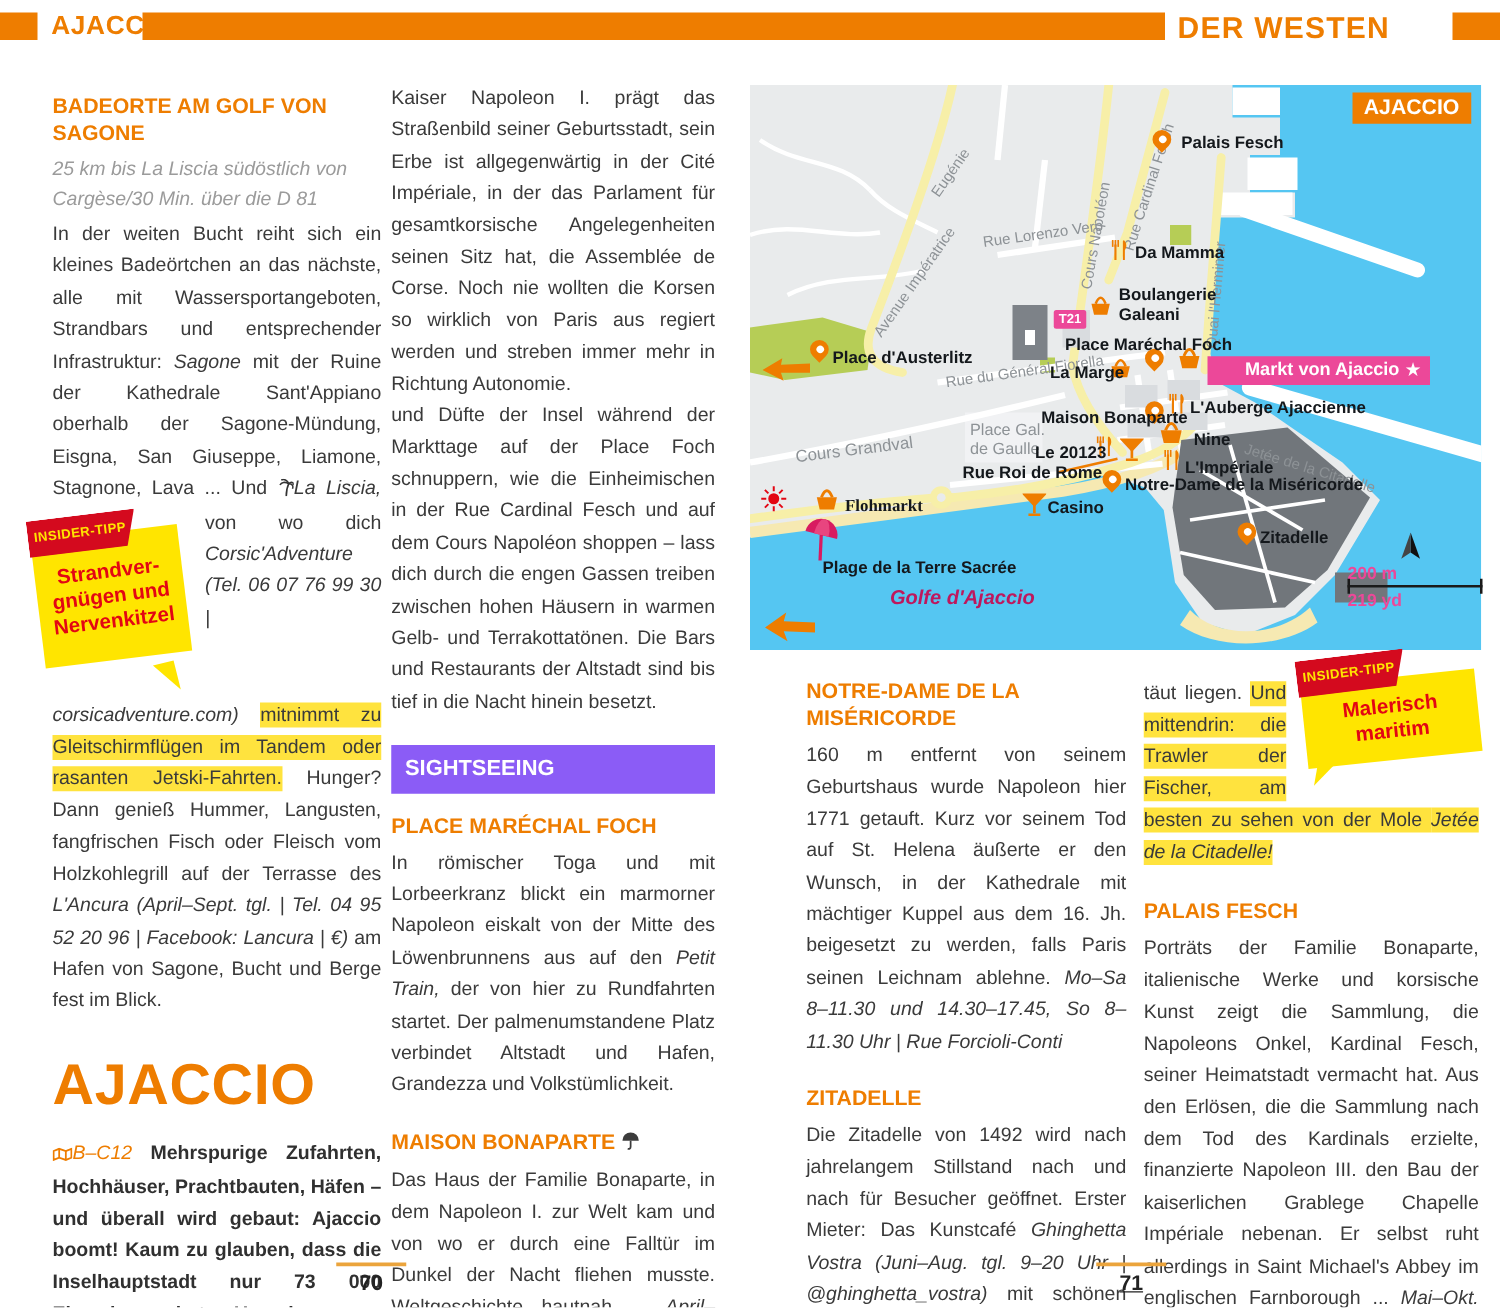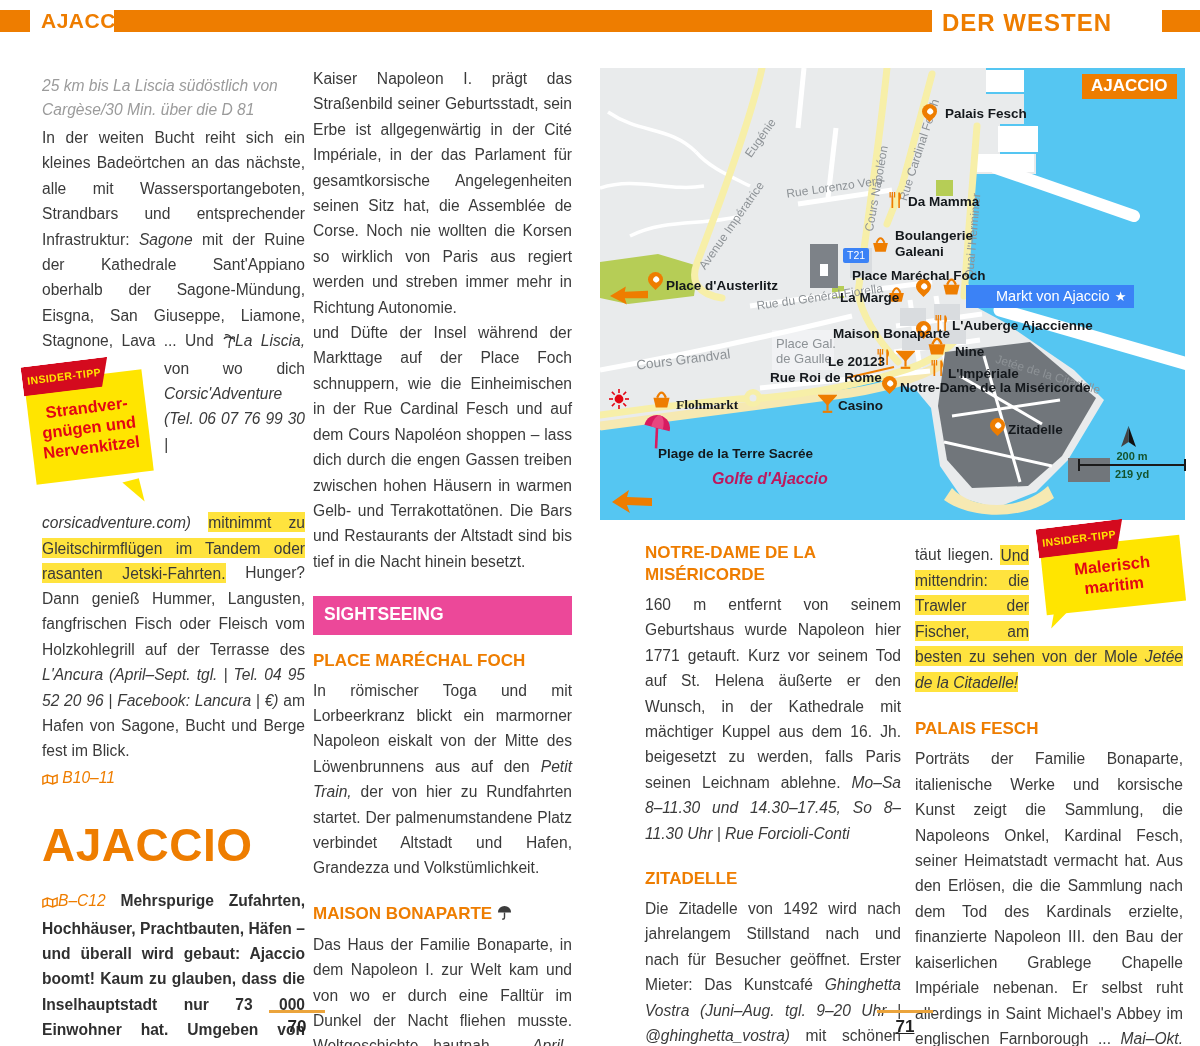--- a/index.html
+++ b/index.html
@@ -23,21 +23,21 @@
   #col4{left:915px;top:542px;width:268px;}
   .sec{color:#ee7d00;font-size:17px;line-height:22px;margin:0 0 6px;font-weight:bold;text-align:left;}
   .directions{color:#9b9b9b;font-style:italic;text-align:left;line-height:24px;margin:0 0 3px;font-size:15.6px;}
   p{margin:0;}
   .it{font-style:italic;}
   .hl{background:#ffe33e;padding:1.5px 0;box-decoration-break:clone;-webkit-box-decoration-break:clone;}
   .mapref{color:#ee7d00;font-style:italic;}
   .mapref-line{text-align:left;margin-top:1px;}
   .big-title{color:#ee7d00;font-size:46px;font-weight:bold;margin:30px 0 20px;text-align:left;line-height:1;letter-spacing:.5px;}
   .bold-intro{font-weight:bold;color:#303030;}
-  .bar-label{background:#ec4899;color:#fff;font-weight:bold;font-size:17.5px;padding:6px 0 7px 11px;margin:22px 0 15px;text-align:left;}
+  .bar-label{background:#8b5cf6;color:#fff;font-weight:bold;font-size:17.5px;padding:6px 0 7px 11px;margin:22px 0 15px;text-align:left;}
   .h-icon{display:inline-block;vertical-align:-1px;margin-left:5px;}
   .icon{display:inline-block;vertical-align:-2px;}
 
   
   .tipwrap{position:relative;display:block;}
   #tip1{float:left;width:128px;height:150px;margin:4px 8px 0 -14px;}
   #tip2{float:right;width:150px;height:108px;margin:-16px -4px 0 8px;}
   .tip-box{position:absolute;background:#ffe500;display:flex;flex-direction:column;justify-content:center;align-items:center;}
   #tip1 .tip-box{left:2px;top:16px;width:118px;height:102px;transform:rotate(-7deg);}
   #tip2 .tip-box{left:6px;top:16px;width:140px;height:66px;transform:rotate(-6deg);}
@@ -49,31 +49,31 @@
   #tip1 .tip-tail{bottom:6px;right:14px;border-left:17px solid transparent;border-top:24px solid #ffe500;transform:rotate(-14deg);}
   #tip2 .tip-tail{bottom:4px;left:16px;border-right:15px solid transparent;border-top:22px solid #ffe500;transform:rotate(10deg);}
 
   
   .map{position:absolute;left:600px;top:68px;width:585px;height:452px;}
   .map svg.base{position:absolute;left:0;top:0;}
   .mlabel{position:absolute;white-space:nowrap;}
   .street{color:#8d9296;font-size:12px;}
   .poi{color:#14181c;font-weight:bold;font-size:13.5px;}
   .map-badge{background:#ee7d00;color:#fff;font-weight:bold;font-size:17px;padding:2px 9px 3px;}
-  .red-badge{background:#3b82f6;color:#fff;font-weight:normal;}
+  .red-badge{background:#ec4899;color:#fff;font-weight:bold;}
   #tram-badge{font-size:10.5px;padding:1px 4px 2px;border-radius:2px;}
   #market-badge{font-size:14.5px;padding:3px 8px 4px;}
   .star{color:#fff;font-size:13px;margin-left:5px;}
   .golfe{color:#be185d;font-weight:bold;font-style:italic;font-size:16px;}
   .pgaulle{color:#8d9296;font-size:13px;width:70px;white-space:normal;line-height:15px;}
   .wrap2{white-space:normal;width:94px;line-height:16px;}
   .pin{position:absolute;width:15px;height:15px;background:#ee7d00;border-radius:50% 50% 50% 0;transform:rotate(-45deg);}
   .pin::after{content:"";position:absolute;left:4.5px;top:4.5px;width:6px;height:6px;background:#fff;border-radius:50%;}
   .mi{position:absolute;}
-  .scalebar{position:absolute;left:478px;top:382px;width:108px;text-align:center;font-weight:bold;font-size:11px;color:#14532d;}
+  .scalebar{position:absolute;left:478px;top:382px;width:108px;text-align:left;font-weight:bold;font-size:14px;color:#ec4899;}
   .scale-line{height:2px;background:#1a1a1a;position:relative;margin:2px 0;}
   .scale-line::before,.scale-line::after{content:"";position:absolute;top:-5px;width:2px;height:12px;background:#1a1a1a;}
   .scale-line::before{left:0;}
   .scale-line::after{right:0;}
 
   
   .pagenum{position:absolute;top:1010px;width:60px;text-align:center;font-weight:bold;font-size:17px;color:#222;}
   .pagenum::before{content:"";display:block;margin:0 auto 4px;width:56px;height:3px;background:#eba43c;}
   #pg-l{left:267px;}
   #pg-r{left:875px;text-decoration:underline;}
@@ -83,20 +83,21 @@
 
 <div class="page">
 
   <div class="hdr-sq" id="hdr-sq-l"></div>
   <div class="hdr-title" id="hdr-title-l">AJACCIO</div>
   <div class="hdr-bar"></div>
   <div class="hdr-title" id="hdr-title-r">DER WESTEN</div>
   <div class="hdr-sq" id="hdr-sq-r"></div>
 
   <div class="col" id="col1">
+    <h3 class="sec">BADEORTE AM GOLF VON SAGONE</h3>
     <p class="directions">25 km bis La Liscia südöstlich von Cargèse/30 Min. über die D 81</p>
     <p>
       <span>In der weiten Bucht reiht sich ein kleines Badeörtchen an das nächste, alle mit Wassersportangeboten, Strandbars und entsprechender Infrastruktur: </span><span class="it">Sagone</span><span> mit der Ruine der Kathedrale Sant'Appiano oberhalb der Sagone-Mündung, Eisgna, San Giuseppe, Liamone, Stagnone, Lava ... Und </span><span class="icon"><svg width="13" height="14" viewBox="0 0 13 14">
             <g stroke="#333" stroke-width="1.3" fill="none">
               <path d="M7,14 C7,9 8,6 9,4"></path>
               <path d="M9,4 C6,2 3,3 2,5"></path>
               <path d="M9,4 C8,1 5,0 3,1"></path>
               <path d="M9,4 C11,2 13,3 13,5"></path>
               <path d="M9,4 C12,4 13,6 12,8"></path>
             </g>
@@ -104,30 +105,20 @@
       <span class="tipwrap" id="tip1">
         <span class="tip-box">
           <span class="tip-line">Strandver-</span>
           <span class="tip-line">gnügen und</span>
           <span class="tip-line">Nervenkitzel</span>
         </span>
         <span class="tip-tail"></span>
         <span class="tip-ribbon">INSIDER-TIPP</span>
       </span>
       <span> von wo dich </span><span class="it">Corsic'Adventure (Tel. 06 07 76 99 30 | corsicadventure.com) </span><span class="hl">mitnimmt zu Gleitschirmflügen im Tandem oder rasanten Jetski-Fahrten.</span><span> Hunger? Dann genieß Hummer, Langusten, fangfrischen Fisch oder Fleisch vom Holzkohlegrill auf der Terrasse des </span><span class="it">L'Ancura (April–Sept. tgl. | Tel. 04 95 52 20 96 | Facebook: Lancura | €)</span><span> am Hafen von Sagone, Bucht und Berge fest im Blick. </span>
-    </p>
-    <p class="mapref-line">
-      <span class="icon"><svg width="16" height="11" viewBox="0 0 18 12">
-            <g stroke="#ee7d00" stroke-width="1.6" fill="none">
-              <path d="M1,3 L6,1 L12,3 L17,1 L17,9 L12,11 L6,9 L1,11 Z"></path>
-              <line x1="6" y1="1" x2="6" y2="9"></line>
-              <line x1="12" y1="3" x2="12" y2="11"></line>
-            </g>
-          </svg></span>
-      <span class="mapref">B10–11</span>
     </p>
     <h1 class="big-title">AJACCIO</h1>
     <p>
       <span class="icon"><svg width="16" height="11" viewBox="0 0 18 12">
             <g stroke="#ee7d00" stroke-width="1.6" fill="none">
               <path d="M1,3 L6,1 L12,3 L17,1 L17,9 L12,11 L6,9 L1,11 Z"></path>
               <line x1="6" y1="1" x2="6" y2="9"></line>
               <line x1="12" y1="3" x2="12" y2="11"></line>
             </g>
           </svg></span><span class="mapref">B–C12</span><span class="bold-intro"> Mehrspurige Zufahrten, Hochhäuser, Prachtbauten, Häfen – und überall wird gebaut: Ajaccio boomt! Kaum zu glauben, dass die Inselhauptstadt nur 73 000 Einwohner hat. Umgeben von Bergen und Buchten, vibriert Korsikas größte Stadt mit quirliger Lebendigkeit und Lebenslust.</span>

